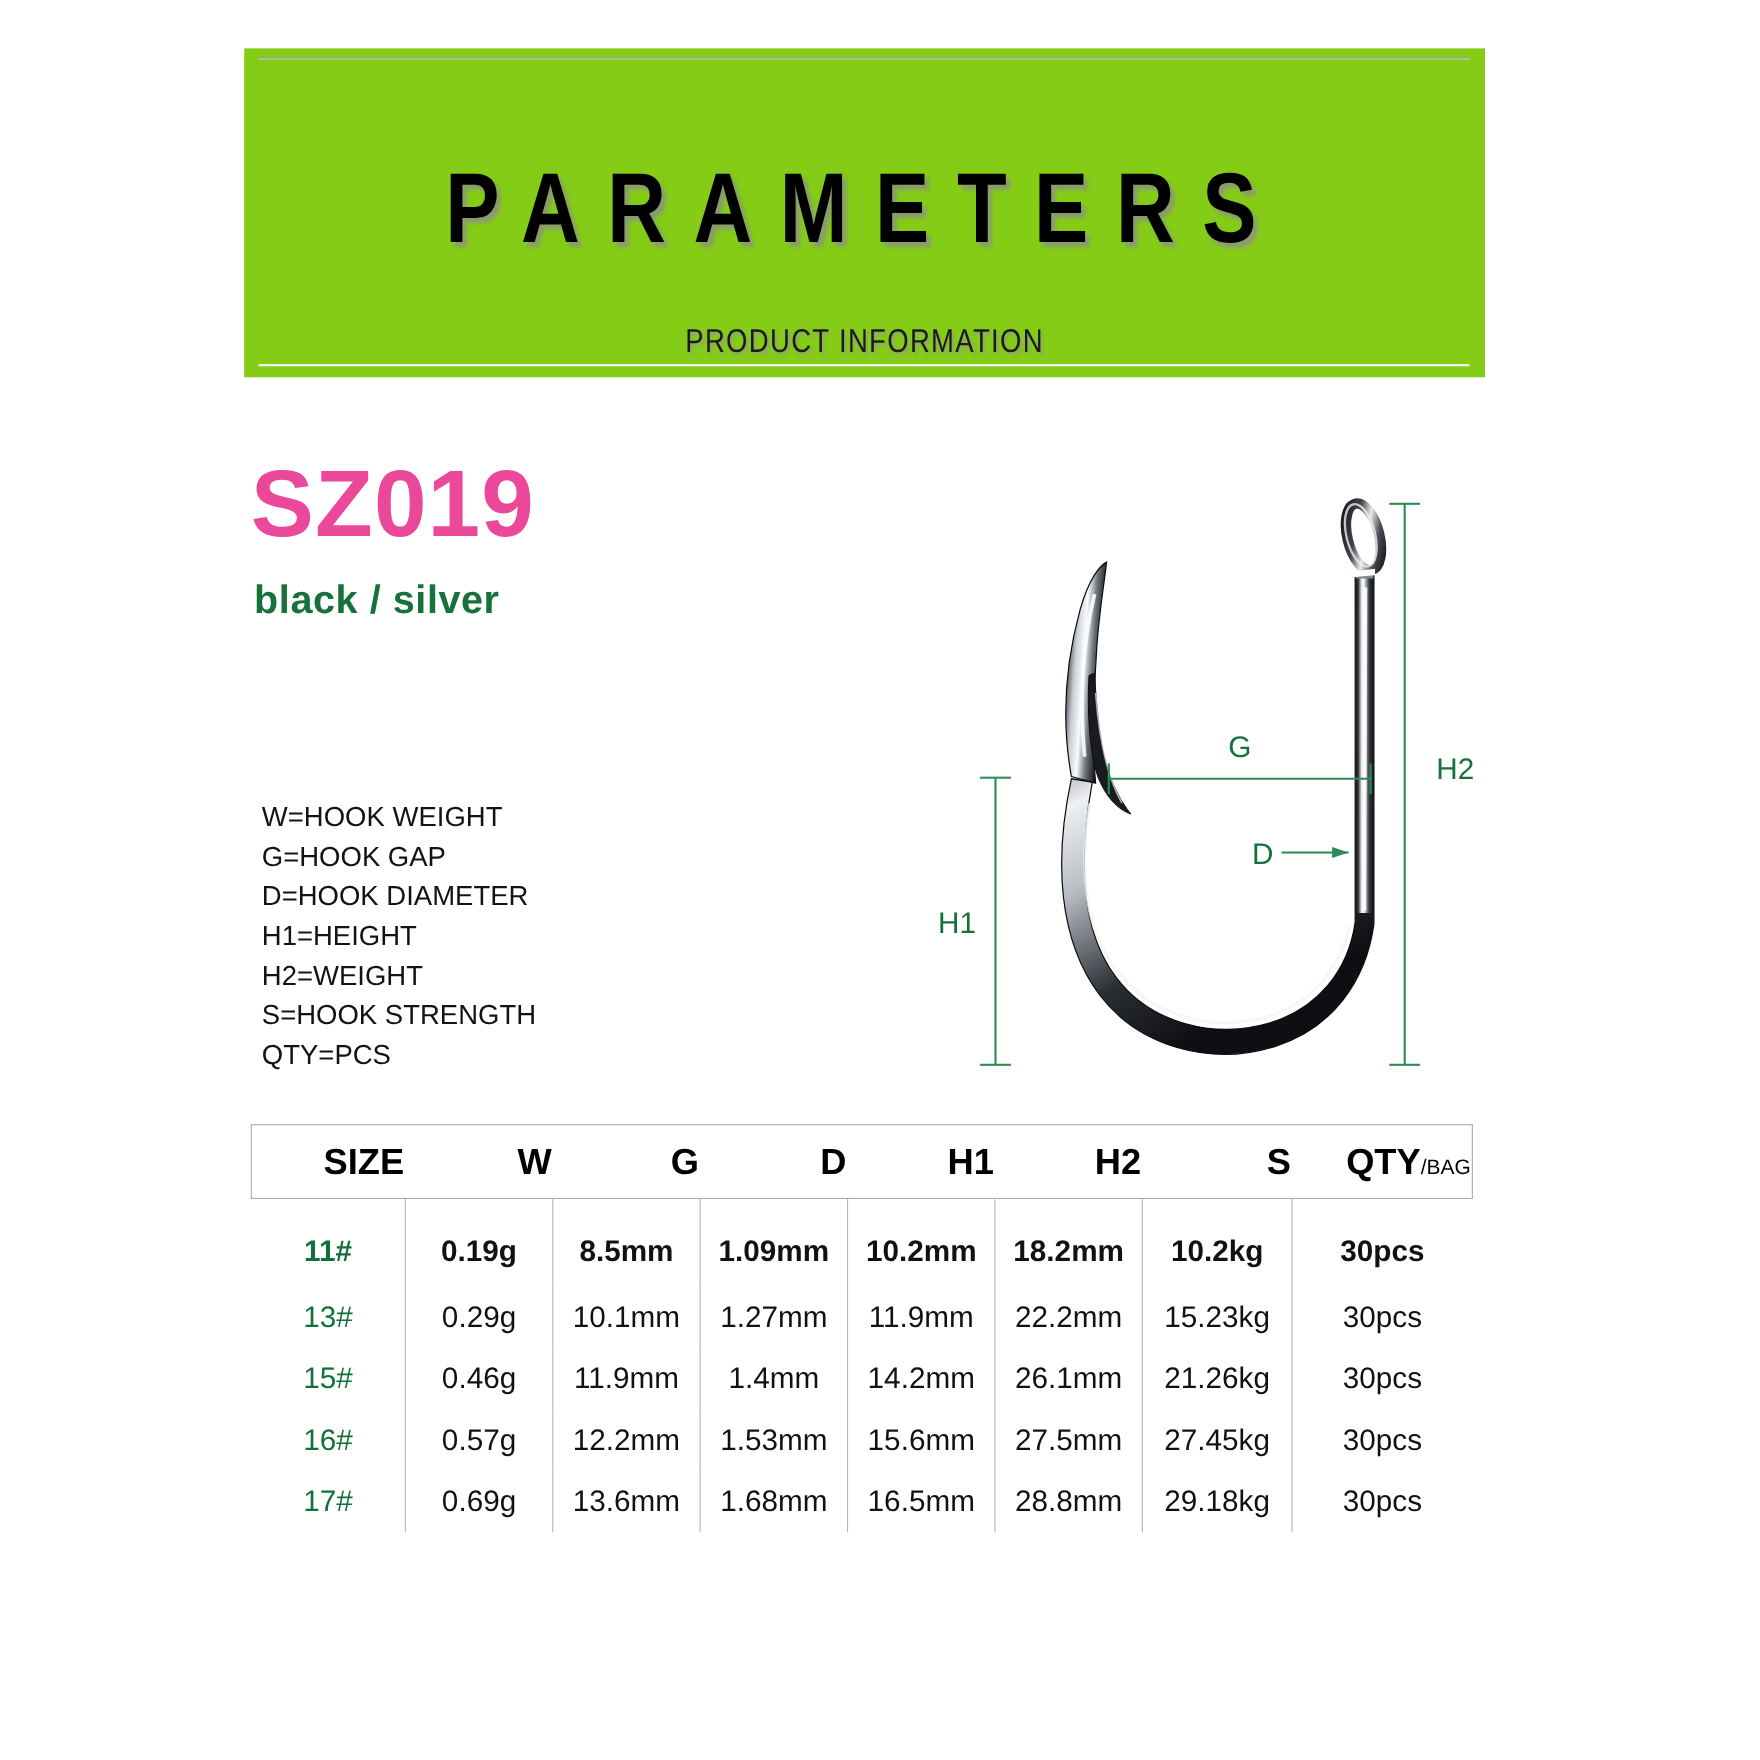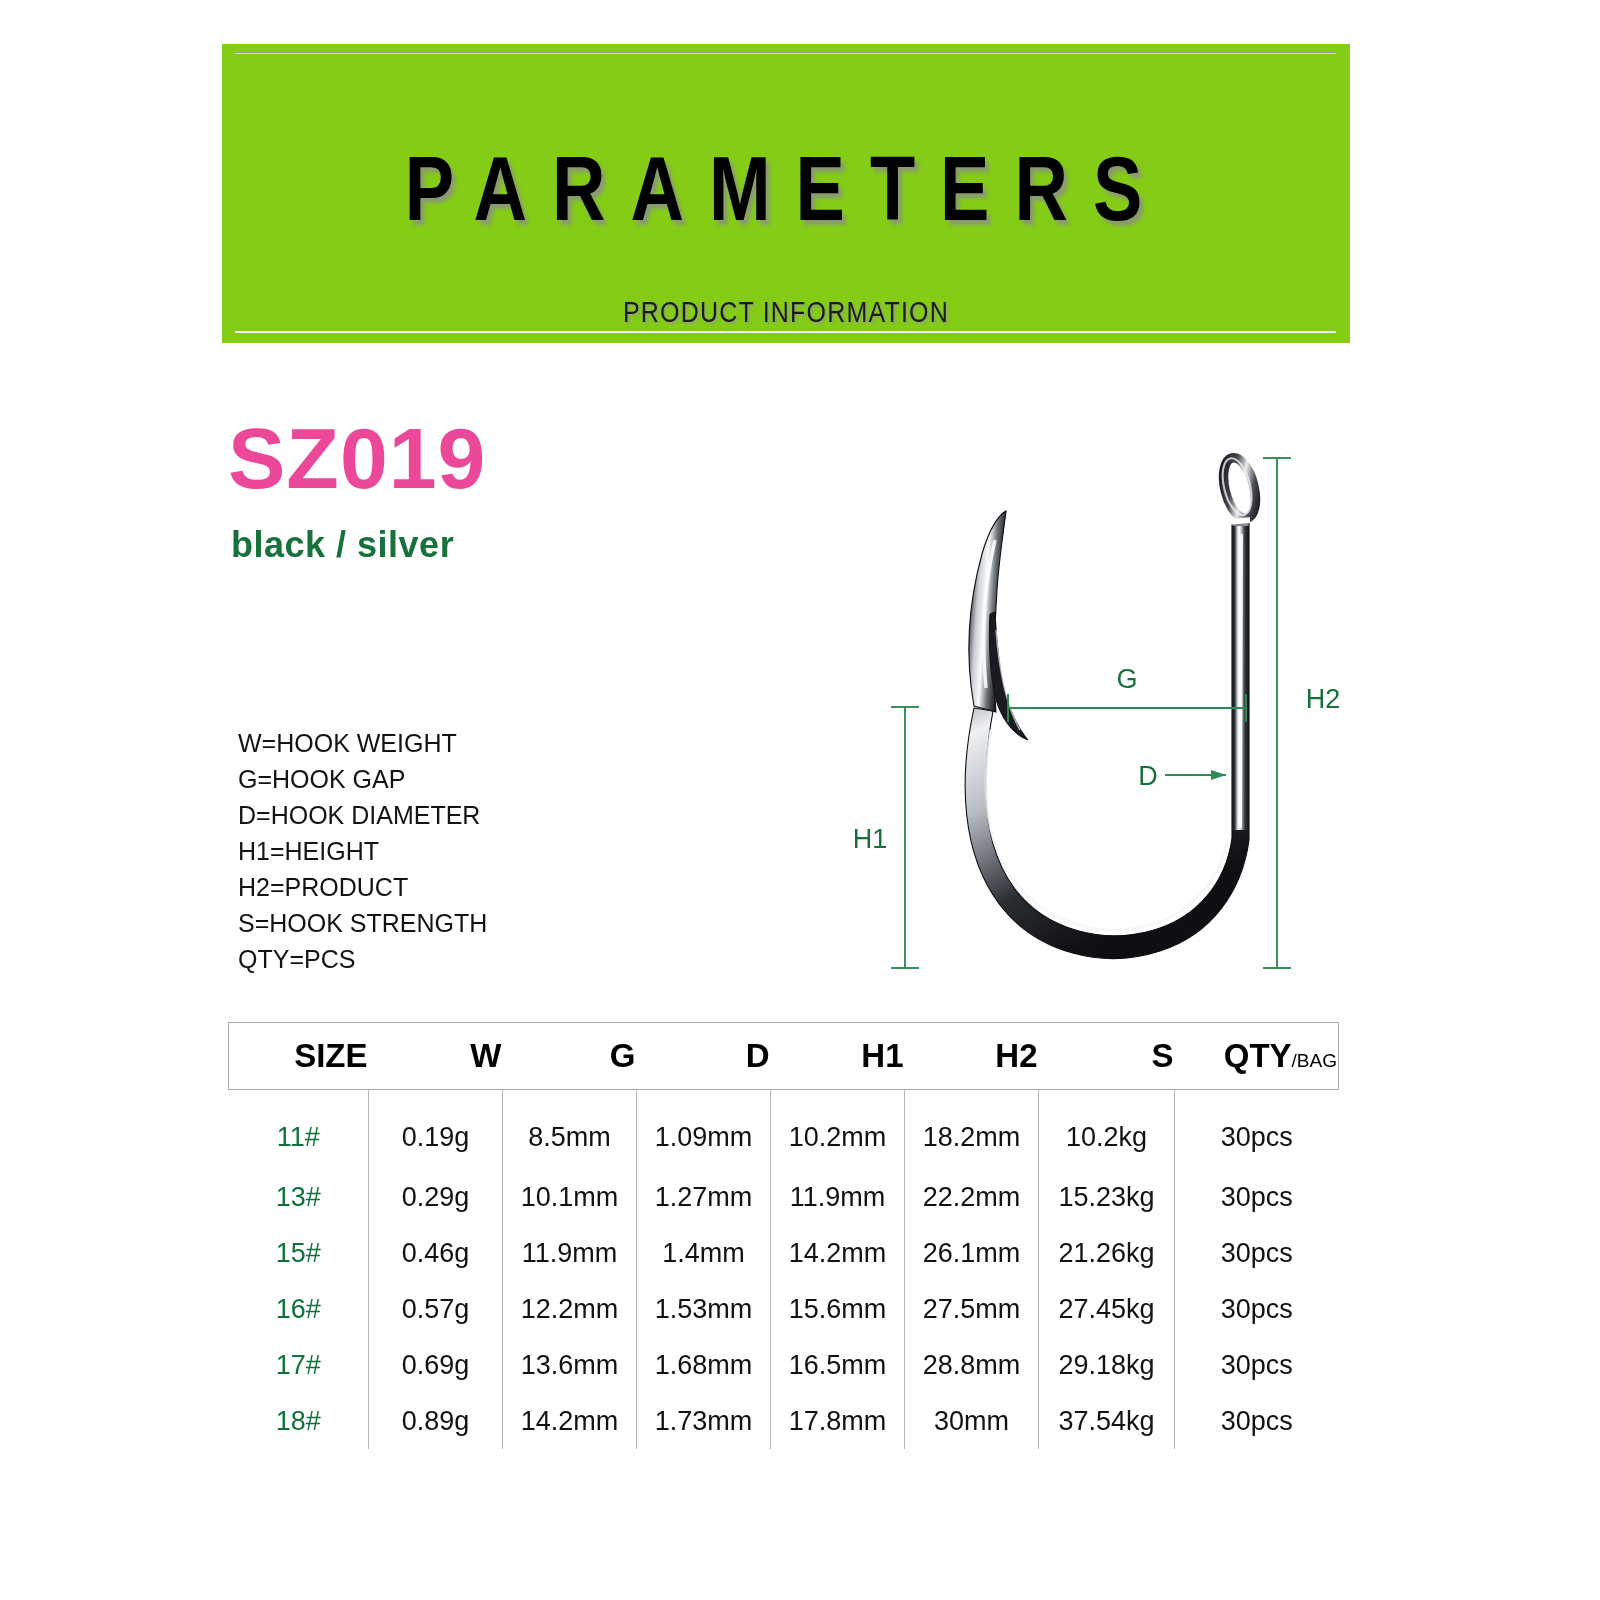--- a/index.html
+++ b/index.html
@@ -155,41 +155,41 @@
     vertical-align: middle;
     border-right: 1.1px solid #b3b5b6;
     white-space: nowrap;
   }
   table.spec tbody td:last-child { border-right: none; }
   table.spec tbody td.size-cell {
     color: #12703a;
     font-weight: normal;
     border-right: 1.1px solid #b3b5b6;
   }
-  table.spec tbody tr:first-child td { padding-top: 16px; height: 62px; }
+  table.spec tbody tr:first-child td { padding-top: 16px; height: 62px; font-weight: bold; }
 </style>
 </head>
 <body>
 
 <div class="banner">
   <div class="banner-rule"></div>
   <div class="banner-title">PARAMETERS</div>
   <div class="banner-sub">PRODUCT INFORMATION</div>
   <div class="banner-rule-bottom"></div>
 </div>
 
 <div class="model">SZ019</div>
 <div class="variant">black / silver</div>
 
 <div class="legend">
   <div>W=HOOK WEIGHT</div>
   <div>G=HOOK GAP</div>
   <div>D=HOOK DIAMETER</div>
   <div>H1=HEIGHT</div>
-  <div>H2=PRODUCT</div>
+  <div>H2=WEIGHT</div>
   <div>S=HOOK STRENGTH</div>
   <div>QTY=PCS</div>
 </div>
 
 <div class="diagram">
 <svg width="520" height="560" viewBox="0 0 520 560" xmlns="http://www.w3.org/2000/svg">
   <defs>
 
     <linearGradient id="shankGrad" x1="0" y1="0" x2="1" y2="0">
       <stop offset="0%" stop-color="#15161a"></stop>
@@ -372,25 +372,15 @@
       <tr>
         <td class="size-cell">17#</td>
         <td>0.69g</td>
         <td>13.6mm</td>
         <td>1.68mm</td>
         <td>16.5mm</td>
         <td>28.8mm</td>
         <td>29.18kg</td>
         <td>30pcs</td>
       </tr>
-      <tr>
-        <td class="size-cell">18#</td>
-        <td>0.89g</td>
-        <td>14.2mm</td>
-        <td>1.73mm</td>
-        <td>17.8mm</td>
-        <td>30mm</td>
-        <td>37.54kg</td>
-        <td>30pcs</td>
-      </tr>
     </tbody>
   </table>
 </div>
 
 </body></html>

